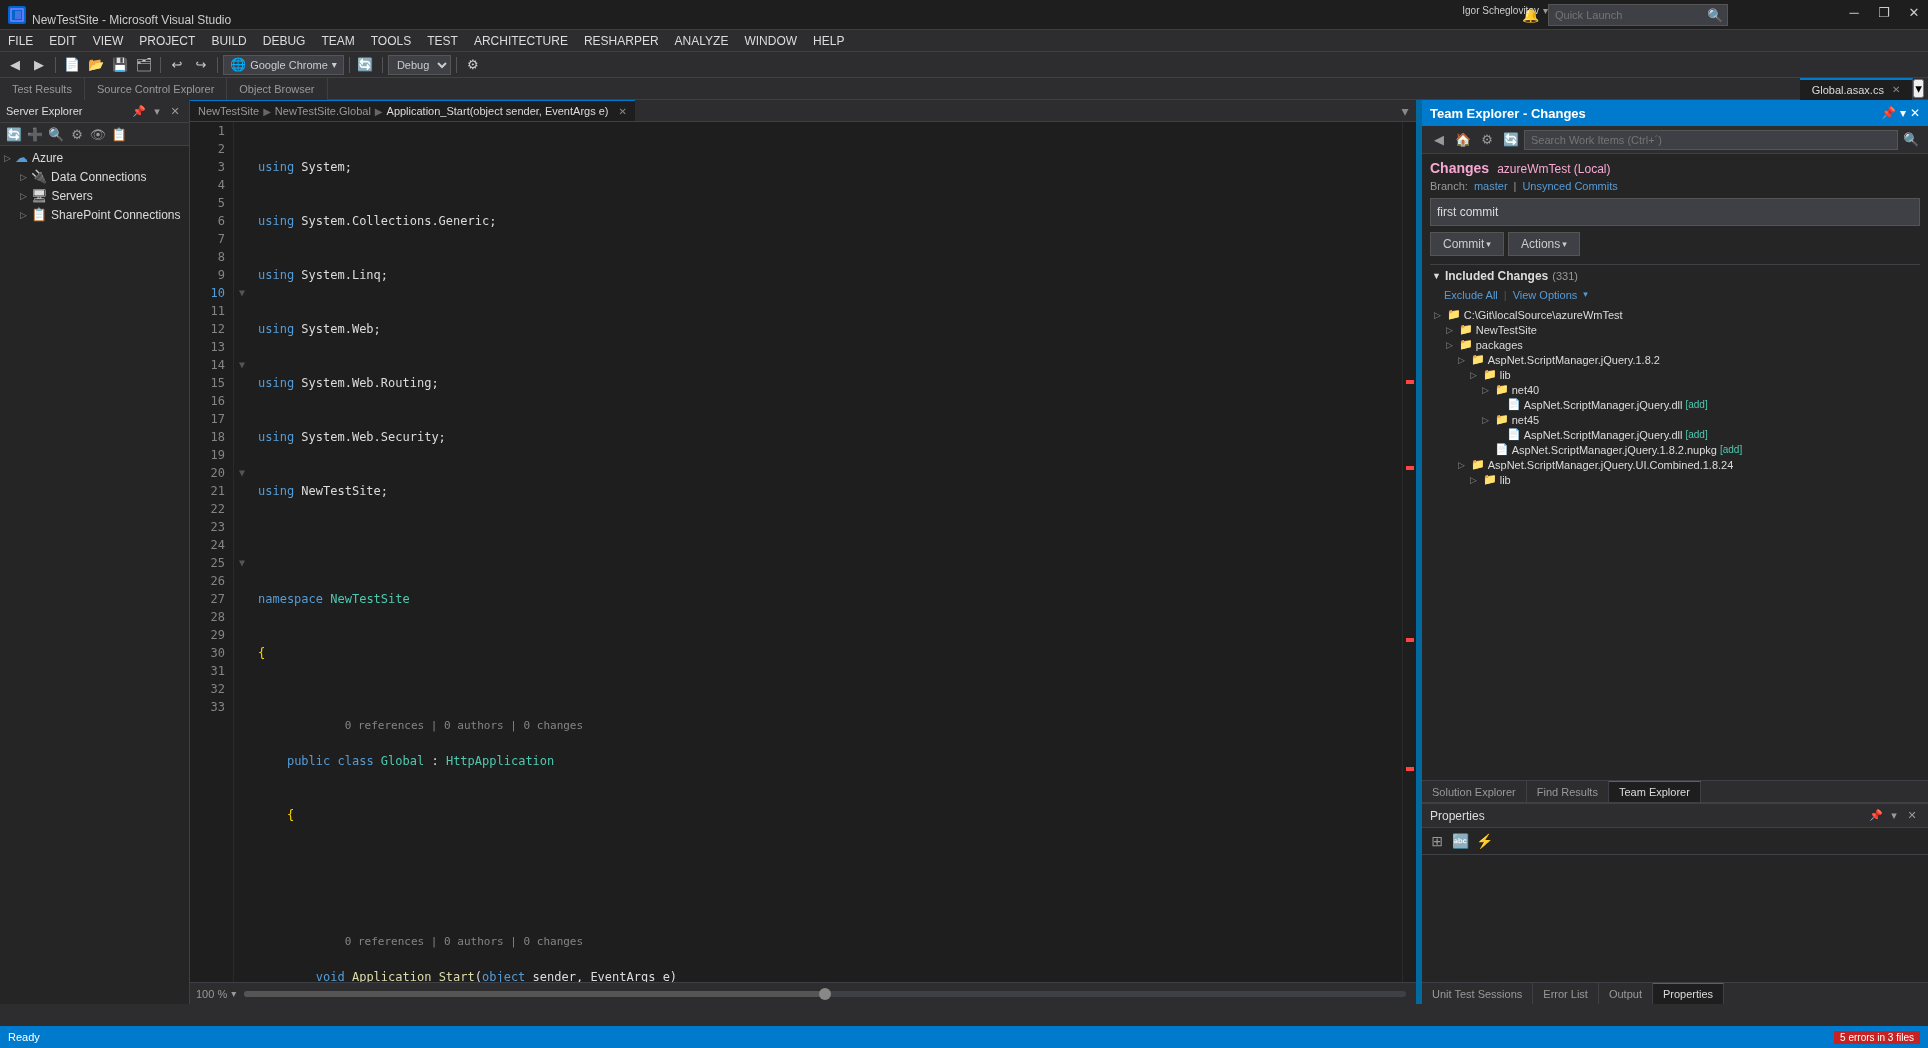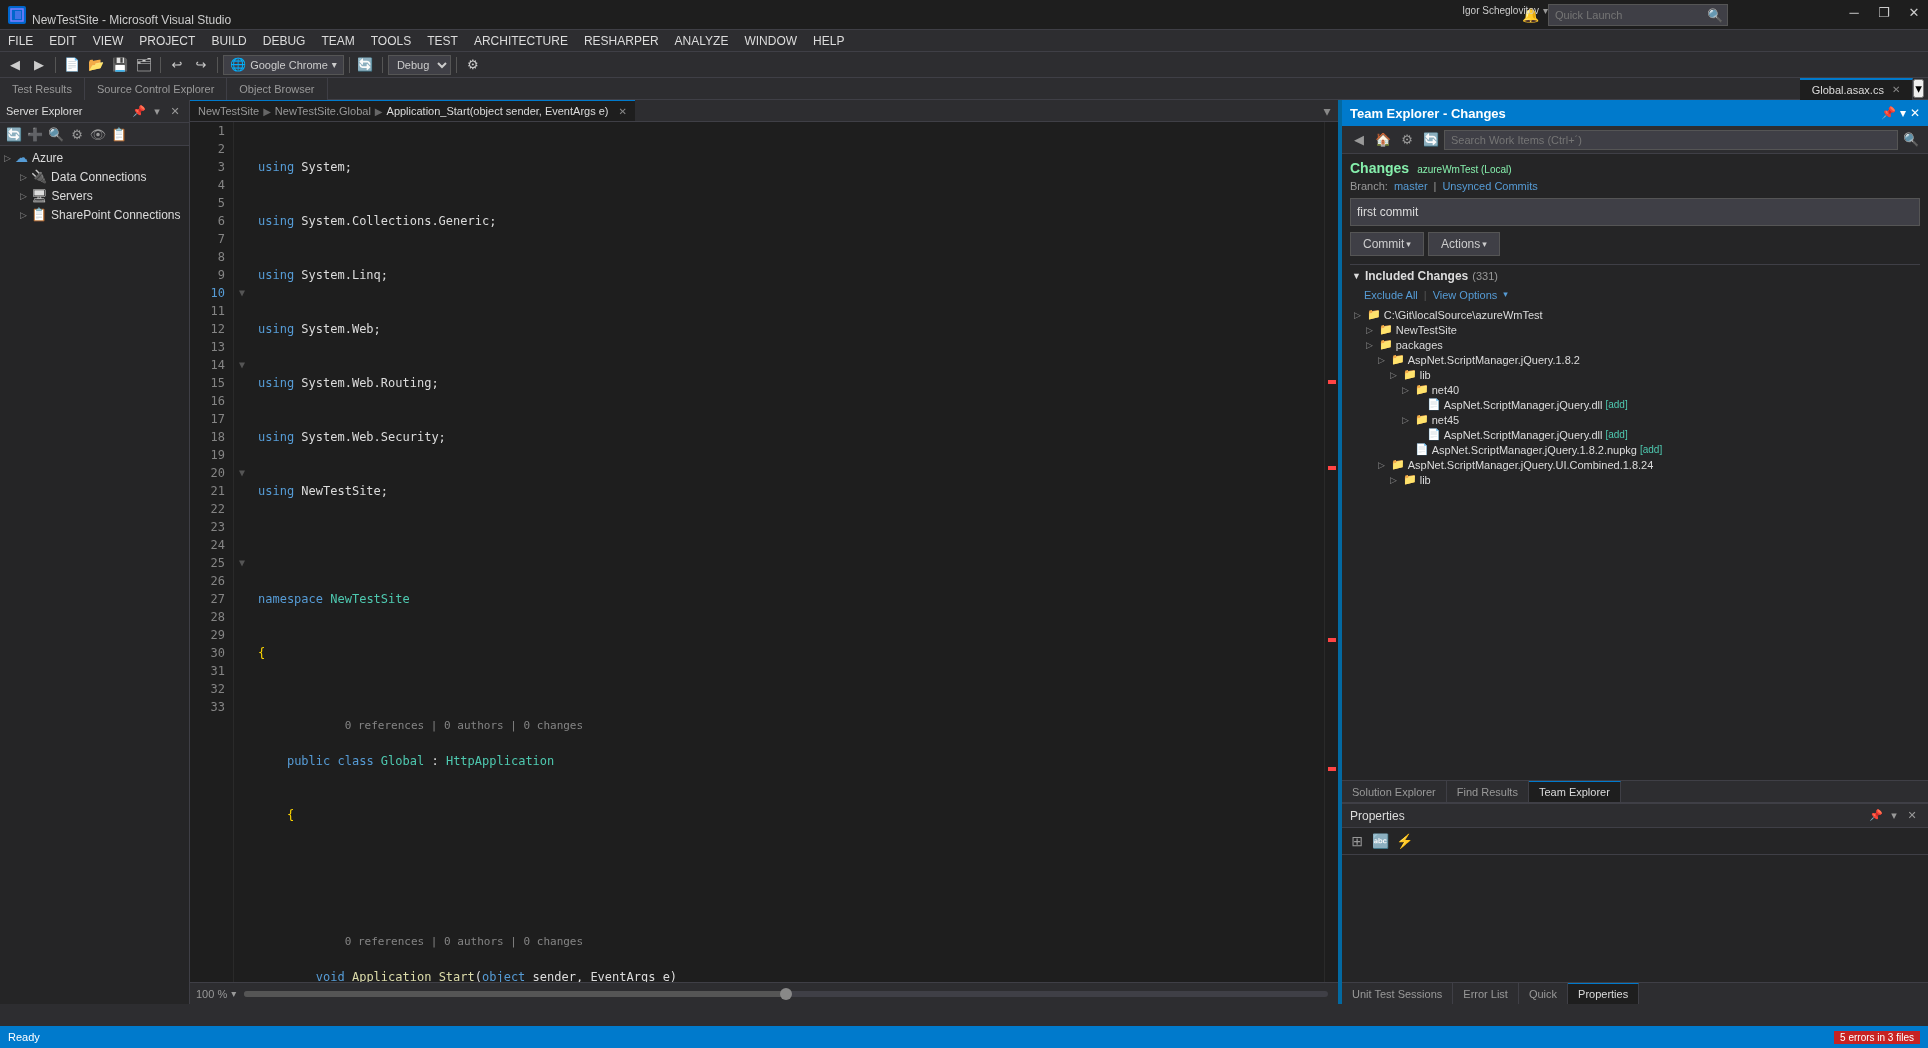--- a/index.html
+++ b/index.html
@@ -332,21 +332,21 @@
     <div style="height:22px;background:#2d2d30;border-top:1px solid #3f3f46;display:flex;align-items:center;gap:4px;padding:0 6px;">
       <span style="font-size:11px;color:#999;">100 %</span>
       <span style="font-size:10px;color:#999;cursor:pointer;">▾</span>
       <div style="flex:1;height:6px;background:#3f3f46;border-radius:3px;margin:0 4px;position:relative;">
         <div style="width:50%;height:100%;background:#555;border-radius:3px;"></div>
         <div style="position:absolute;left:50%;top:-3px;width:12px;height:12px;background:#888;border-radius:50%;transform:translateX(-50%);cursor:pointer;"></div>
       </div>
     </div>
   </div>
 
-  <div id="te-split" style="width:590px;display:flex;flex-direction:column;background:#252526;border-left:4px solid #0369a1;">
+  <div id="te-split" style="width:512px;display:flex;flex-direction:column;background:#252526;border-left:6px solid #0369a1;">
 
     <div style="background:#007acc;padding:4px 8px;display:flex;align-items:center;justify-content:space-between;height:26px;">
       <span style="font-size:13px;font-weight:bold;color:#fff;">Team Explorer - Changes</span>
       <div style="display:flex;gap:4px;">
         <button style="background:none;border:none;color:#fff;cursor:pointer;font-size:12px;">📌</button>
         <button style="background:none;border:none;color:#fff;cursor:pointer;font-size:12px;">▾</button>
         <button style="background:none;border:none;color:#fff;cursor:pointer;font-size:12px;">✕</button>
       </div>
     </div>
 
@@ -355,22 +355,22 @@
       <button style="background:none;border:none;color:#999;cursor:pointer;font-size:13px;width:22px;height:22px;">🏠</button>
       <button style="background:none;border:none;color:#999;cursor:pointer;font-size:13px;width:22px;height:22px;">⚙</button>
       <button style="background:none;border:none;color:#999;cursor:pointer;font-size:13px;width:22px;height:22px;">🔄</button>
       <input type="text" style="flex: 1 1 0%; background: rgb(63, 63, 70); border: 1px solid rgb(85, 85, 85); color: rgb(204, 204, 204); padding: 2px 6px; font-size: 11px; height: 20px;" placeholder="Search Work Items (Ctrl+´)">
       <button style="background:none;border:none;color:#999;cursor:pointer;font-size:13px;width:22px;height:22px;">🔍</button>
     </div>
 
     <div style="flex:1;overflow-y:auto;padding:6px 8px;">
       
       <div style="display:flex;align-items:baseline;gap:8px;margin-bottom:4px;">
-        <span style="font-size:14px;font-weight:bold;color:#86efac;">Changes</span>
-        <span style="font-size:10px;color:#86efac;">azureWmTest (Local)</span>
+        <span style="font-size:14px;font-weight:bold;color:#f9a8d4;">Changes</span>
+        <span style="font-size:12px;color:#f9a8d4;">azureWmTest (Local)</span>
       </div>
       
       <div style="display:flex;align-items:center;gap:6px;font-size:11px;color:#999;margin-bottom:6px;">
         <span>Branch:</span>
         <span style="color:#569cd6;cursor:pointer;">master</span>
         <span>|</span>
         <span style="color:#569cd6;cursor:pointer;">Unsynced Commits</span>
       </div>
       
       <input type="text" style="width: 100%; background: rgb(63, 63, 70); border: 1px solid rgb(85, 85, 85); color: rgb(220, 220, 220); padding: 4px 6px; font-size: 12px; margin-bottom: 6px; height: 28px;" value="first commit">
@@ -499,21 +499,21 @@
         <button style="background:none;border:none;color:#999;cursor:pointer;font-size:14px;width:22px;height:20px;">⊞</button>
         <button style="background:none;border:none;color:#999;cursor:pointer;font-size:14px;width:22px;height:20px;">🔤</button>
         <button style="background:none;border:none;color:#999;cursor:pointer;font-size:14px;width:22px;height:20px;">⚡</button>
       </div>
       <div style="flex:1;"></div>
     </div>
 
     <div style="height:22px;background:#2d2d30;border-top:1px solid #3f3f46;display:flex;align-items:center;">
       <div style="padding:2px 10px;font-size:11px;cursor:pointer;color:#999;border-right:1px solid #3f3f46;height:100%;display:flex;align-items:center;">Unit Test Sessions</div>
       <div style="padding:2px 10px;font-size:11px;cursor:pointer;color:#999;border-right:1px solid #3f3f46;height:100%;display:flex;align-items:center;">Error List</div>
-      <div style="padding:2px 10px;font-size:11px;cursor:pointer;color:#999;border-right:1px solid #3f3f46;height:100%;display:flex;align-items:center;">Quick</div>
+      <div style="padding:2px 10px;font-size:11px;cursor:pointer;color:#999;border-right:1px solid #3f3f46;height:100%;display:flex;align-items:center;">Output</div>
       <div style="padding:2px 10px;font-size:11px;cursor:pointer;color:#dcdcdc;background:#1e1e1e;border-right:1px solid #3f3f46;height:100%;display:flex;align-items:center;border-top:1px solid #007acc;">Properties</div>
     </div>
   </div>
 
 </div>
 
 <div id="status-bar" style="position:fixed;bottom:0;left:0;right:0;height:22px;background:#007acc;display:flex;align-items:center;justify-content:space-between;padding:0 8px;font-size:11px;color:#fff;z-index:100;">
   <div style="display:flex;align-items:center;gap:12px;">
     <span>Ready</span>
   </div>

